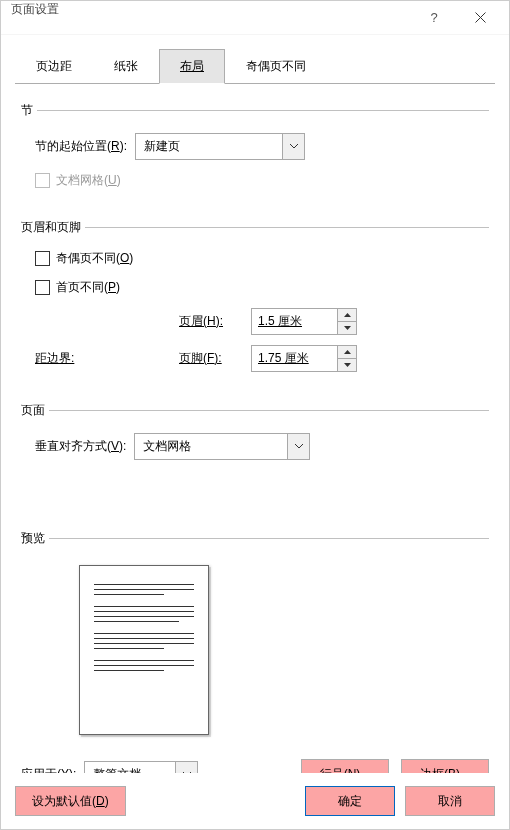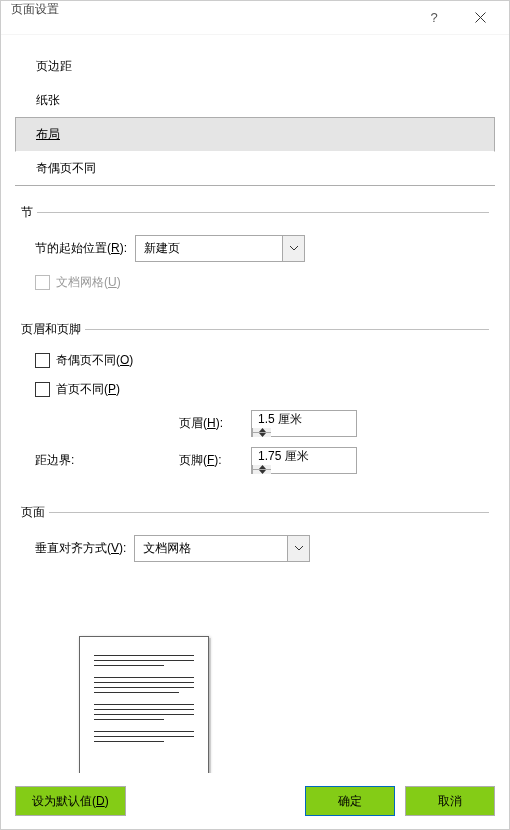--- a/index.html
+++ b/index.html
@@ -3,53 +3,53 @@
 <meta charset="utf-8">
 <style>
 * { box-sizing: border-box; margin: 0; padding: 0; }
 body { font-family: "Microsoft YaHei", "SimSun", sans-serif; font-size: 12px; background: #fff; color: #000; width: 510px; height: 830px; overflow: hidden; }
 .window { width: 510px; height: 830px; border: 1px solid #ccc; display: flex; flex-direction: column; background: #fff; }
 .titlebar { height: 34px; display: flex; padding: 0 6px 0 10px; background: #fff; border-bottom: 1px solid #f5f5f5; }
 .titlebar-title { flex: 1; font-size: 12px; color: #444; }
 .titlebar-btn { width: 46px; height: 32px; display: flex; align-items: center; justify-content: center; color: #555; font-size: 13px; font-family: "Segoe UI Symbol", sans-serif; }
 .content { flex: 1; padding: 14px 14px 8px 14px; overflow: hidden; display: flex; flex-direction: column; }
 .tabs-outer { position: relative; }
-.tabs { display: flex; position: relative; z-index: 2; flex-direction: column; }
+.tabs { display: flex; position: relative; z-index: 2; }
 .tab { padding: 8px 20px 8px 20px; border: 1px solid transparent; border-bottom: none; position: relative; cursor: default; }
 .tab.active { border: 1px solid #adadad; border-bottom: 1px solid #fff; background: #e5e5e5; margin-bottom: -1px; text-decoration: underline; }
 .tab-line { border-top: 1px solid #adadad; position: relative; z-index: 1; }
 .panel { flex: 1; padding: 18px 6px 6px 6px; display: flex; flex-direction: column; }
 .group { margin-bottom: 18px; }
 .group-header { display: flex; align-items: center; margin-bottom: 14px; }
 .group-title { font-size: 12px; color: #000; white-space: nowrap; }
 .group-line { flex: 1; border-top: 1px solid #c0c0c0; margin-left: 4px; }
 .row { display: flex; align-items: center; margin-bottom: 12px; }
 .indent { padding-left: 14px; text-align: right; }
 .label { font-size: 12px; margin-right: 8px; }
 .combo { display: inline-flex; align-items: stretch; height: 27px; border: 1px solid #a8a8a8; background: #fff; }
 .combo-text { flex: 1; padding: 0 8px; display: flex; align-items: center; }
 .combo-btn { width: 22px; display: flex; align-items: center; justify-content: center; border-left: 1px solid #a8a8a8; background: #f0f0f0; }
 .combo-btn svg { width: 8px; height: 5px; }
 .chk { display: inline-flex; align-items: center; }
 .chk-box { width: 15px; height: 15px; border: 1px solid #333; background: #fff; margin-right: 6px; }
 .chk.disabled .chk-box { border-color: #bcbcbc; }
 .chk.disabled { color: #999; }
-.spin { display: inline-flex; align-items: stretch; height: 27px; border: 1px solid #a8a8a8; background: #fff; width: 106px; flex-direction: column; }
+.spin { display: inline-flex; align-items: stretch; height: 27px; border: 1px solid #a8a8a8; background: #fff; width: 106px; }
 .spin-text { flex: 1; padding: 0 6px; display: flex; align-items: center; }
 .spin-btns { width: 19px; display: flex; flex-direction: column; border-left: 1px solid #a8a8a8; }
 .spin-up, .spin-down { flex: 1; display: flex; align-items: center; justify-content: center; background: #f0f0f0; }
 .spin-up { border-bottom: 1px solid #a8a8a8; }
 .spin-up svg, .spin-down svg { width: 7px; height: 4px; }
 .preview-box { width: 130px; height: 170px; border: 1px solid #666; box-shadow: 1px 1px 3px rgba(0,0,0,0.25), 2px 2px 0 rgba(0,0,0,0.1); background: #fff; padding: 18px 14px 8px 14px; display: flex; flex-direction: column; gap: 1px; }
 .pline { border-top: 1px solid #333; margin-bottom: 3px; }
 .pline.short { width: 70%; }
 .pline.mid { width: 85%; }
 .pgap { height: 6px; }
 .bottom-row { display: flex; align-items: center; margin-top: auto; }
-.btn { height: 30px; padding: 0 16px; border: 1px solid #adadad; background: #84cc16; display: inline-flex; align-items: center; justify-content: center; font-size: 12px; min-width: 80px; }
+.btn { height: 30px; padding: 0 16px; border: 1px solid #adadad; background: #fca5a5; display: inline-flex; align-items: center; justify-content: center; font-size: 12px; min-width: 80px; }
 .btn.primary { border: 1px solid #0067c0; text-align: center; }
 .footer { height: 56px; display: flex; align-items: center; padding: 0 14px 0 14px; gap: 10px; }
 .spacer { flex: 1; }
 .u { text-decoration: underline; }
 </style>
 </head>
 <body>
 
 <div class="window">
   <div class="titlebar">
@@ -109,21 +109,21 @@
             <span class="chk-box"></span>
             <span><span>奇偶页不同(</span><span class="u">O</span><span>)</span></span>
           </label>
         </div>
         <div class="row indent">
           <label class="chk">
             <span class="chk-box"></span>
             <span><span>首页不同(</span><span class="u">P</span><span>)</span></span>
           </label>
         </div>
-        <div style="padding-left:14px;">
+        <div style="padding-left:14px;text-decoration:underline;">
           <div class="row" style="margin-bottom:10px;">
             <span class="label" style="width:136px"></span>
             <span class="label" style="width:64px"><span>页眉(</span><span class="u">H</span><span>):</span></span>
             <div class="spin">
               <div class="spin-text">1.5 厘米</div>
               <div class="spin-btns">
                 <div class="spin-up">
                     <svg viewBox="0 0 7 4">
                       <path d="M0 4 L3.5 0 L7 4 Z" fill="#333"></path>
                     </svg>
@@ -170,20 +170,24 @@
             <div class="combo-btn">
                 <svg viewBox="0 0 8 5">
                   <path d="M0 0 L4 4 L8 0" fill="none" stroke="#333" stroke-width="1"></path>
                 </svg>
               </div>
           </div>
         </div>
       </div>
 
       <div class="group" style="margin-top:40px;margin-bottom:24px;">
+        <div class="group-header">
+          <span class="group-title">预览</span>
+          <div class="group-line"></div>
+        </div>
         <div style="padding-left:58px;padding-top:4px;">
           <div class="preview-box">
             <div class="pline"></div>
               <div class="pline"></div>
               <div class="pline short"></div>
             <div class="pgap"></div>
             <div class="pline"></div>
               <div class="pline"></div>
               <div class="pline"></div>
               <div class="pline mid"></div>

